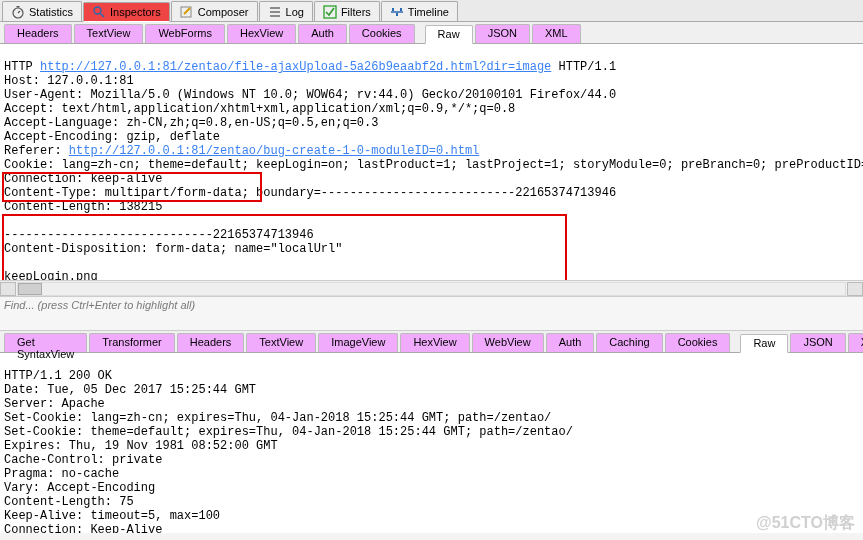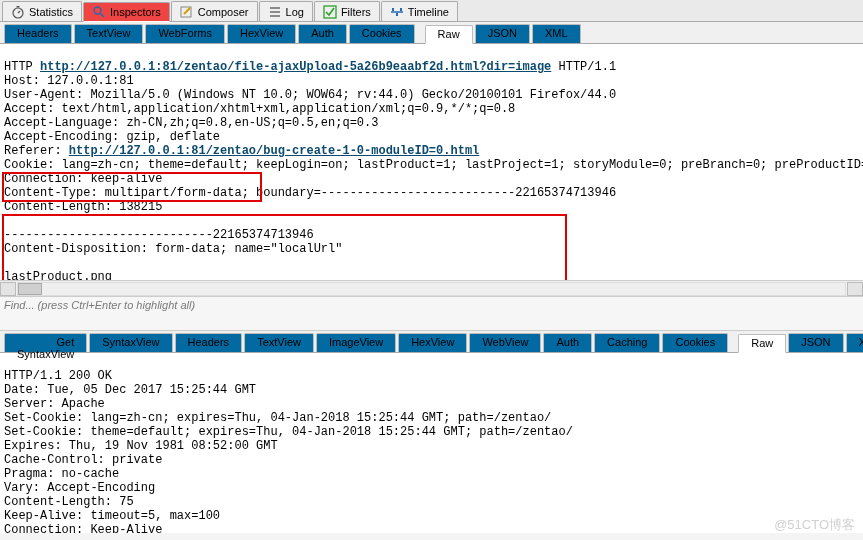--- a/index.html
+++ b/index.html
@@ -43,21 +43,21 @@
     background: #f0f0f0;
     padding: 2px 4px 0 4px;
     border-bottom: 1px solid #aaa;
     gap: 2px;
     height: 22px;
   }
   .sub-tab {
     padding: 2px 12px;
     border: 1px solid #bbb;
     border-bottom: none;
-    background: #0369a1;
+    background: #f0abfc;
     border-radius: 2px 2px 0 0;
     height: 19px;
   }
   .sub-tab.active {
     background: #fff;
     border-bottom: 1px solid #fff;
     position: relative;
     top: 1px;
     margin-left: 8px;
   }
@@ -66,21 +66,21 @@
     background: #fff;
     font-family: Consolas, "Courier New", monospace;
     font-size: 12px;
     line-height: 14px;
     padding: 2px 4px;
     height: 236px;
     overflow: hidden;
     position: relative;
     white-space: pre;
   }
-  .request-area a { color: #0c4a6e; text-decoration: underline; font-weight: bold; }
+  .request-area a { color: #3b82f6; text-decoration: underline; }
   .hl-red {
     border: 2px solid #e00000;
     position: absolute;
     pointer-events: none;
   }
   .scrollbar-x {
     height: 16px;
     background: #f0f0f0;
     border-top: 1px solid #ccc;
     display: flex;
@@ -100,40 +100,39 @@
     height: 35px;
   }
   .response-tabs {
     display: flex;
     align-items: flex-end;
     background: #f0f0f0;
     padding: 2px 4px 0 4px;
     border-bottom: 1px solid #aaa;
     gap: 2px;
     height: 22px;
-    text-align: right;
   }
   .response-area {
     background: #fff;
     font-family: Consolas, "Courier New", monospace;
     font-size: 12px;
     line-height: 14px;
     padding: 2px 4px;
     height: 180px;
     overflow: hidden;
     white-space: pre;
   }
   .watermark {
     position: absolute;
     right: 8px;
     bottom: 6px;
     color: #d0d0d0;
-    font-size: 13px;
+    font-size: 16px;
     font-family: 'Microsoft YaHei', sans-serif;
-    font-weight: 400;
+    font-weight: 700;
   }
   
   .icon svg { width: 14px; height: 14px; display: block; }
 </style>
 </head>
 <body>
 
 <div class="top-tabs">
   <div class="top-tab">
     <span class="icon">
@@ -216,21 +215,21 @@
 <span>Accept-Encoding: gzip, deflate</span>
 <span>Referer: </span><a>http://127.0.0.1:81/zentao/bug-create-1-0-moduleID=0.html</a>
 <span>Cookie: lang=zh-cn; theme=default; keepLogin=on; lastProduct=1; lastProject=1; storyModule=0; preBranch=0; preProductID=1;</span>
 <span>Connection: keep-alive</span>
 <span>Content-Type: multipart/form-data; </span><span>boundary=---------------------------22165374713946</span>
 <span>Content-Length: 138215</span>
 <span></span>
 <span>-----------------------------22165374713946</span>
 <span>Content-Disposition: form-data; name="localUrl"</span>
 <span></span>
-<span>lastProduct.png</span>
+<span>keepLogin.png</span>
 
 
 
 <span></span>
 
 <div class="hl-red" style="left:2px; top:128px; width:260px; height:30px;"></div>
 <div class="hl-red" style="left:2px; top:170px; width:565px; height:96px;"></div>
 </div>
 
 <div class="scrollbar-x">
@@ -240,21 +239,21 @@
     </div>
   <div class="sb-btn"></div>
 </div>
 
 <div class="find-bar">
   <span>Find... (press Ctrl+Enter to highlight all)</span>
 </div>
 
 <div class="response-tabs">
   <div class="sub-tab"><span>Get SyntaxView</span></div>
-  <div class="sub-tab"><span>SyntaxView</span></div>
+  <div class="sub-tab"><span>Transformer</span></div>
   <div class="sub-tab"><span>Headers</span></div>
   <div class="sub-tab"><span>TextView</span></div>
   <div class="sub-tab"><span>ImageView</span></div>
   <div class="sub-tab"><span>HexView</span></div>
   <div class="sub-tab"><span>WebView</span></div>
   <div class="sub-tab"><span>Auth</span></div>
   <div class="sub-tab"><span>Caching</span></div>
   <div class="sub-tab"><span>Cookies</span></div>
   <div class="sub-tab active"><span>Raw</span></div>
   <div class="sub-tab"><span>JSON</span></div>

